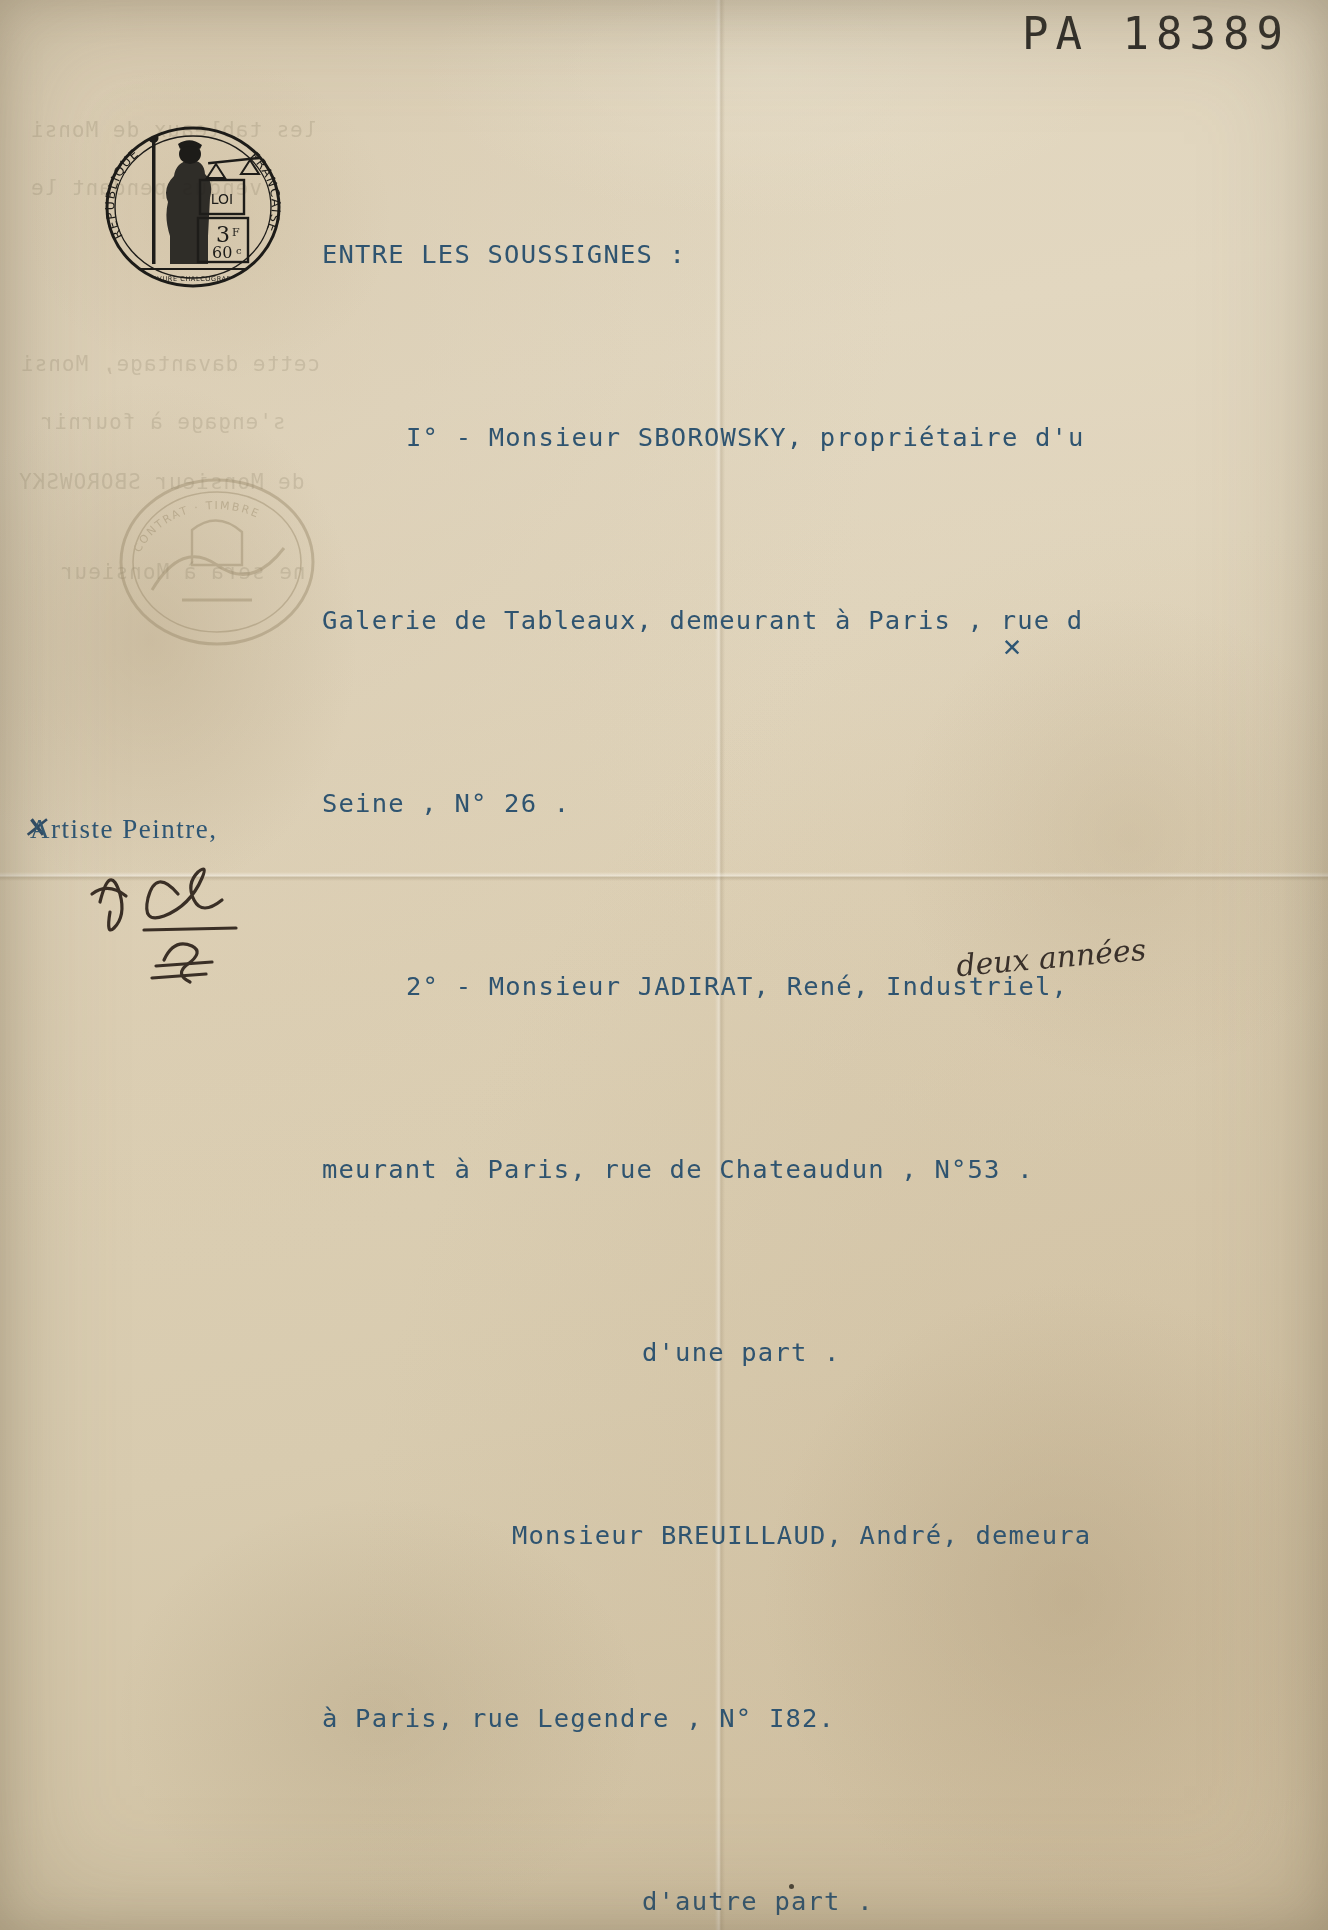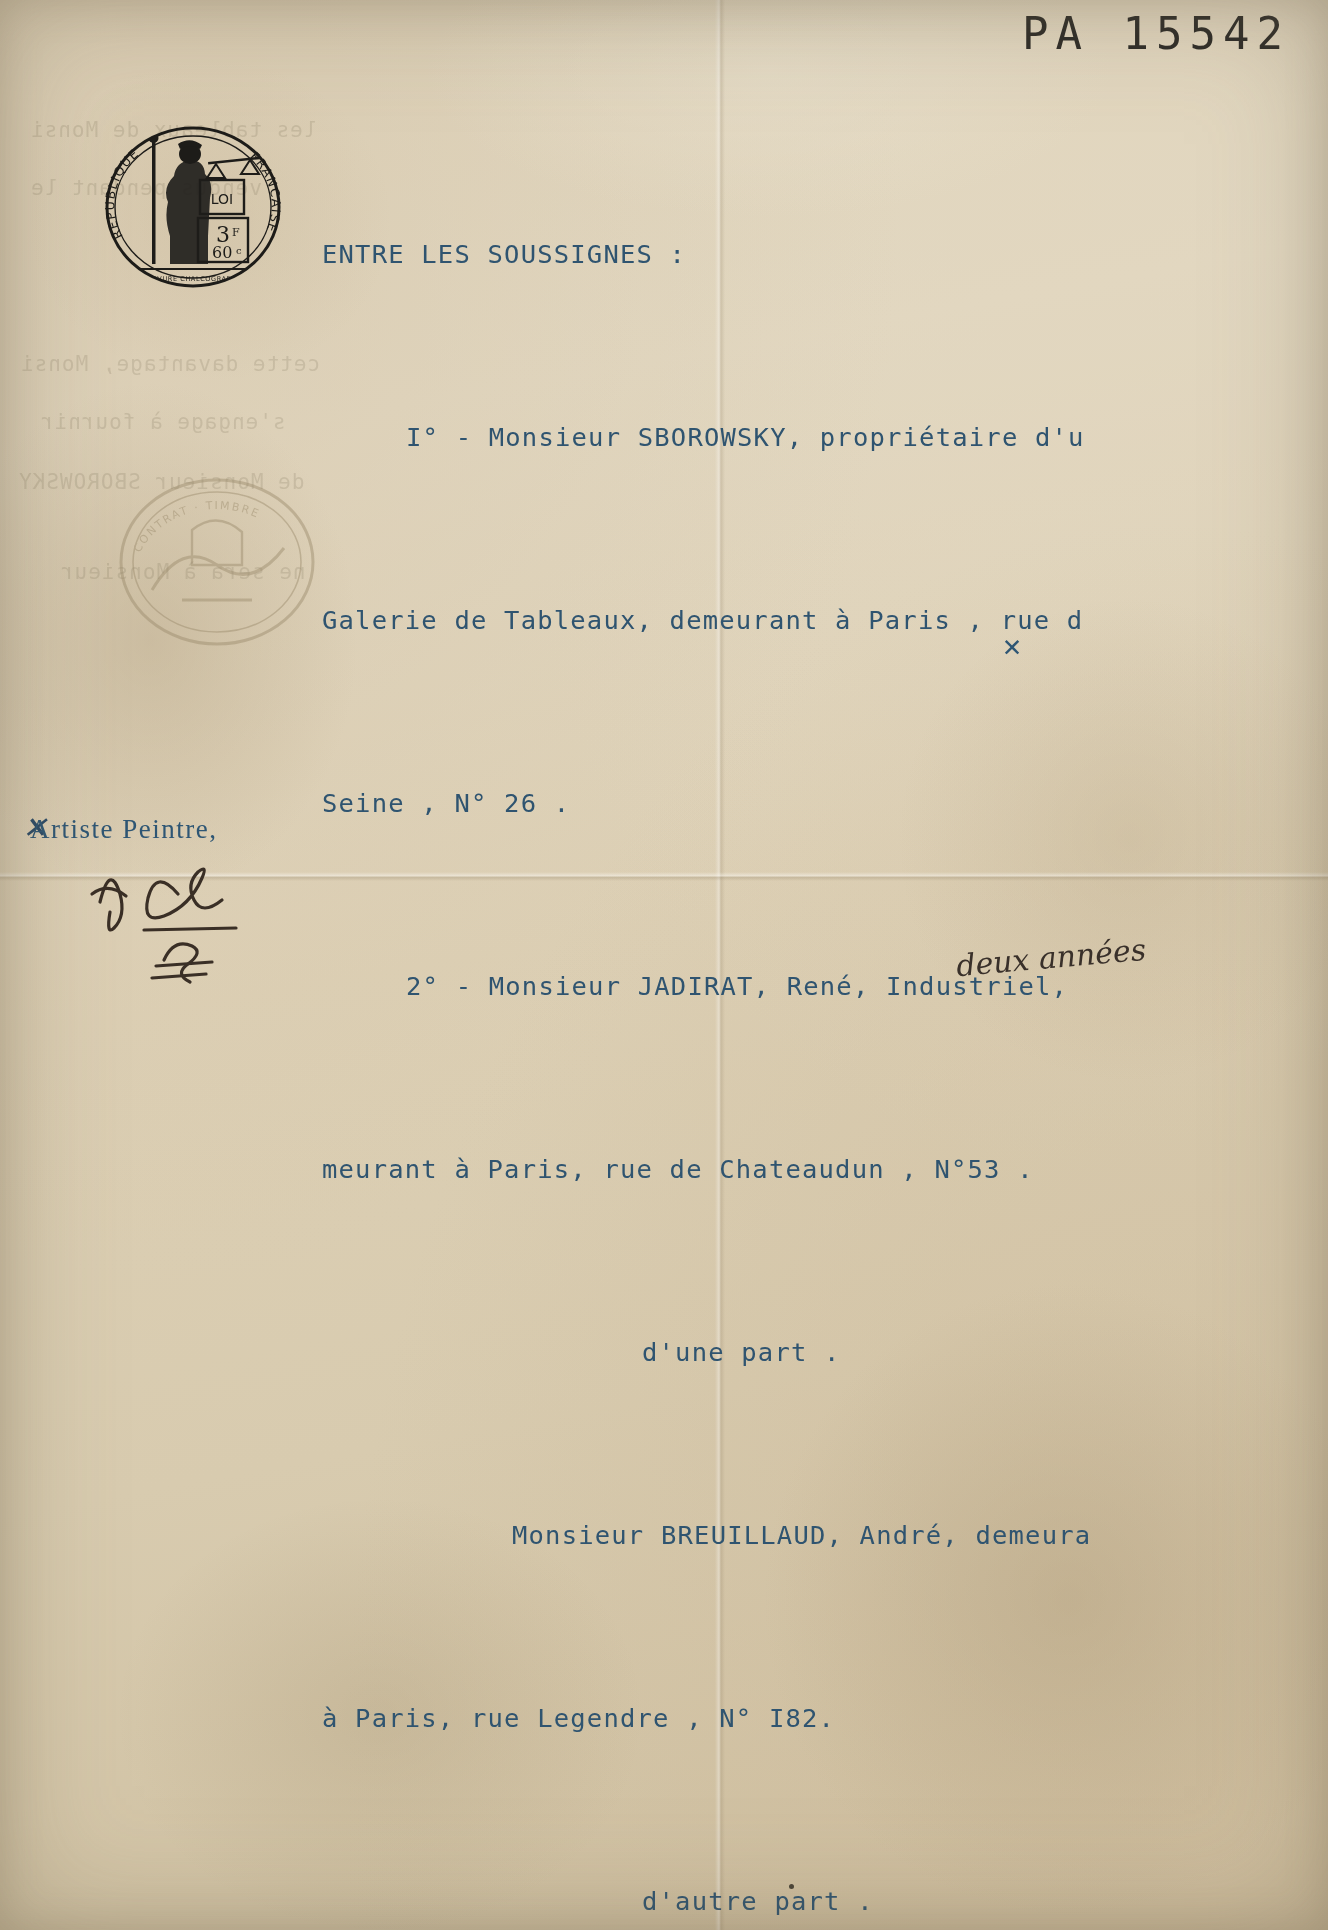--- a/index.html
+++ b/index.html
@@ -181,21 +181,21 @@
   <div class="fold-v" style="left:715px;"></div>
   <div class="fold-h" style="top:872px;"></div>
 
   <div class="ghost" style="left:30px; top:118px;">les tableaux de Monsi</div>
   <div class="ghost" style="left:30px; top:176px;">vendus pendant le</div>
   <div class="ghost" style="left:20px; top:352px;">cette davantage, Monsi</div>
   <div class="ghost" style="left:40px; top:410px;">s'engage à fournir</div>
   <div class="ghost" style="left:18px; top:470px;">de Monsieur SBOROWSKY</div>
   <div class="ghost" style="left:60px; top:560px;">ne sera à Monsieur</div>
 
-  <div class="refno">PA 15542</div>
+  <div class="refno">PA 18389</div>
 
   <div class="stamp-seal">
     <svg viewBox="0 0 178 178" width="178" height="178" aria-hidden="true">
       <defs>
         <clipPath id="oval">
             <ellipse cx="89" cy="89" rx="86" ry="79"></ellipse>
           </clipPath>
       </defs>
       <ellipse cx="89" cy="89" rx="86" ry="79" fill="none" stroke="#1d1c19" stroke-width="3"></ellipse>
       <ellipse cx="89" cy="89" rx="78" ry="71" fill="none" stroke="#1d1c19" stroke-width="1.4"></ellipse>

